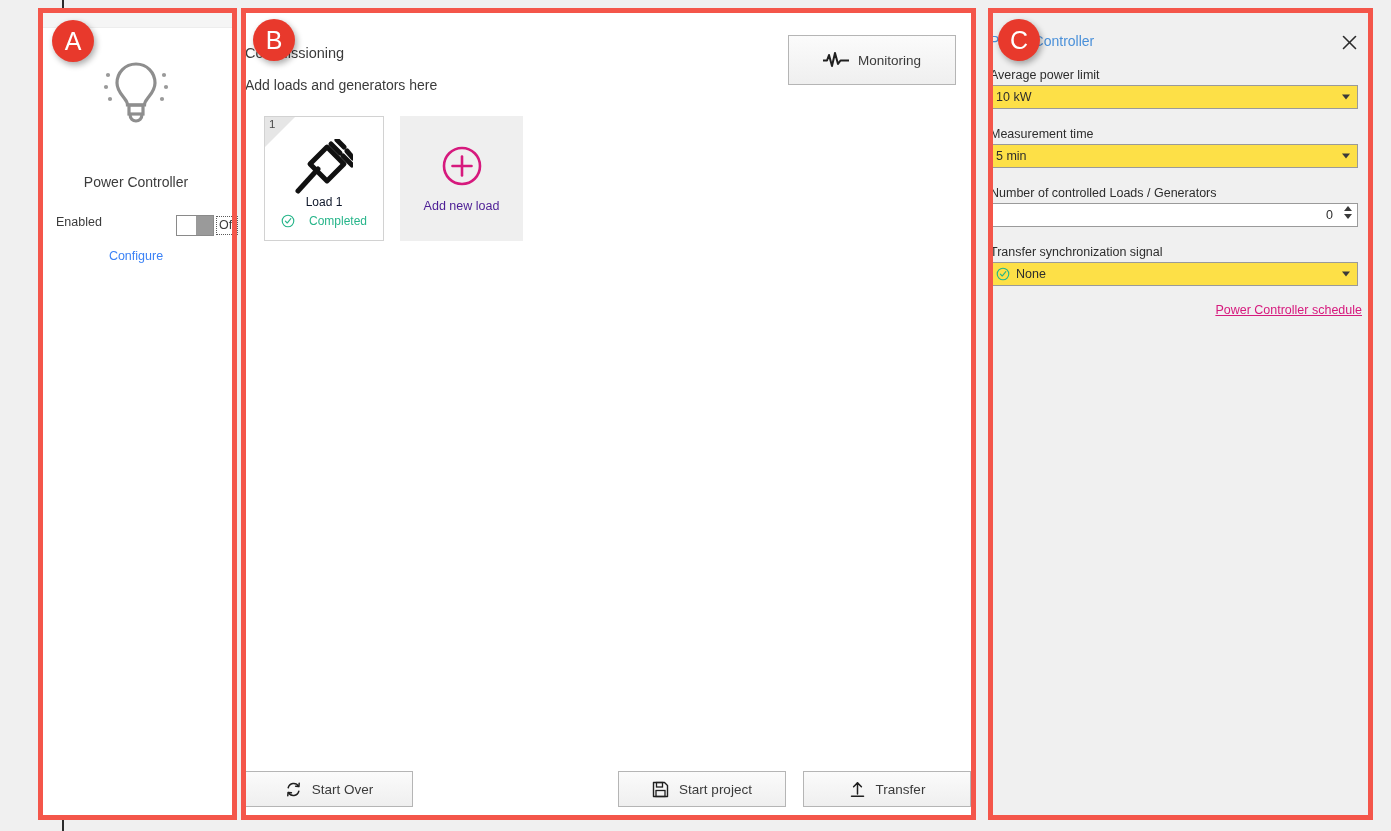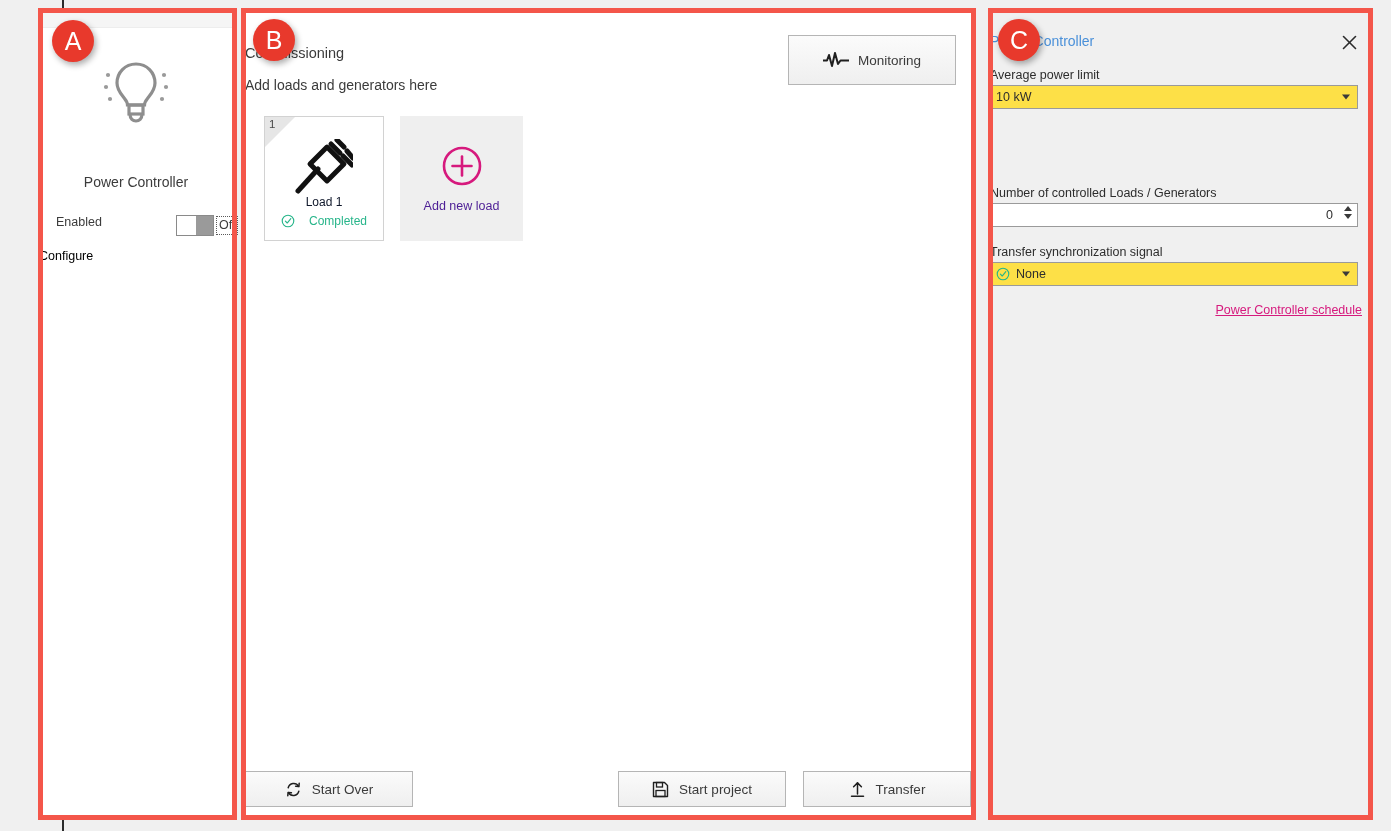--- a/index.html
+++ b/index.html
@@ -41,21 +41,21 @@
     border: 1px solid #8a8a8a; display: flex; align-items: center;
   }
   .toggle-knob { width: 18px; height: 19px; background: #9a9a9a; margin-left: 19px; }
   .pa-off {
     position: absolute; left: 160px; top: 1px;
     font-size: 12.5px; color: #3b3b3b;
     border: 1px dotted #5a5a5a; padding: 1px 2px; line-height: 15px;
   }
   .pa-configure {
     position: absolute; left: 0; top: 238px; width: 100%;
-    font-size: 12.5px; color: #000000; cursor: pointer;
+    text-align: center; font-size: 12.5px; color: #3b82f6; cursor: pointer;
   }
 
   
   .panel-b {
     position: absolute; left: 244px; top: 10px;
     width: 728px; height: 808px;
     background: #ffffff;
     border: 1px solid #c8c8c8;
   }
   .pb-head { position: absolute; left: 0; top: 34px; font-size: 14.5px; color: #3b3b3b; }
@@ -283,20 +283,27 @@
       </div>
 
       <div class="field" style="top:57px;">
         <span class="field-label">Average power limit</span>
         <div class="select-box">
           <span>10 kW</span>
           <span class="select-arrow"></span>
         </div>
       </div>
 
+      <div class="field" style="top:116px;">
+        <span class="field-label">Measurement time</span>
+        <div class="select-box">
+          <span>5 min</span>
+          <span class="select-arrow"></span>
+        </div>
+      </div>
 
       <div class="field" style="top:175px;">
         <span class="field-label">Number of controlled Loads / Generators</span>
         <div class="spin-box">
           <span>0</span>
           <span class="spin-btns">
             <span class="spin-up"></span>
             <span class="spin-down"></span>
           </span>
         </div>

